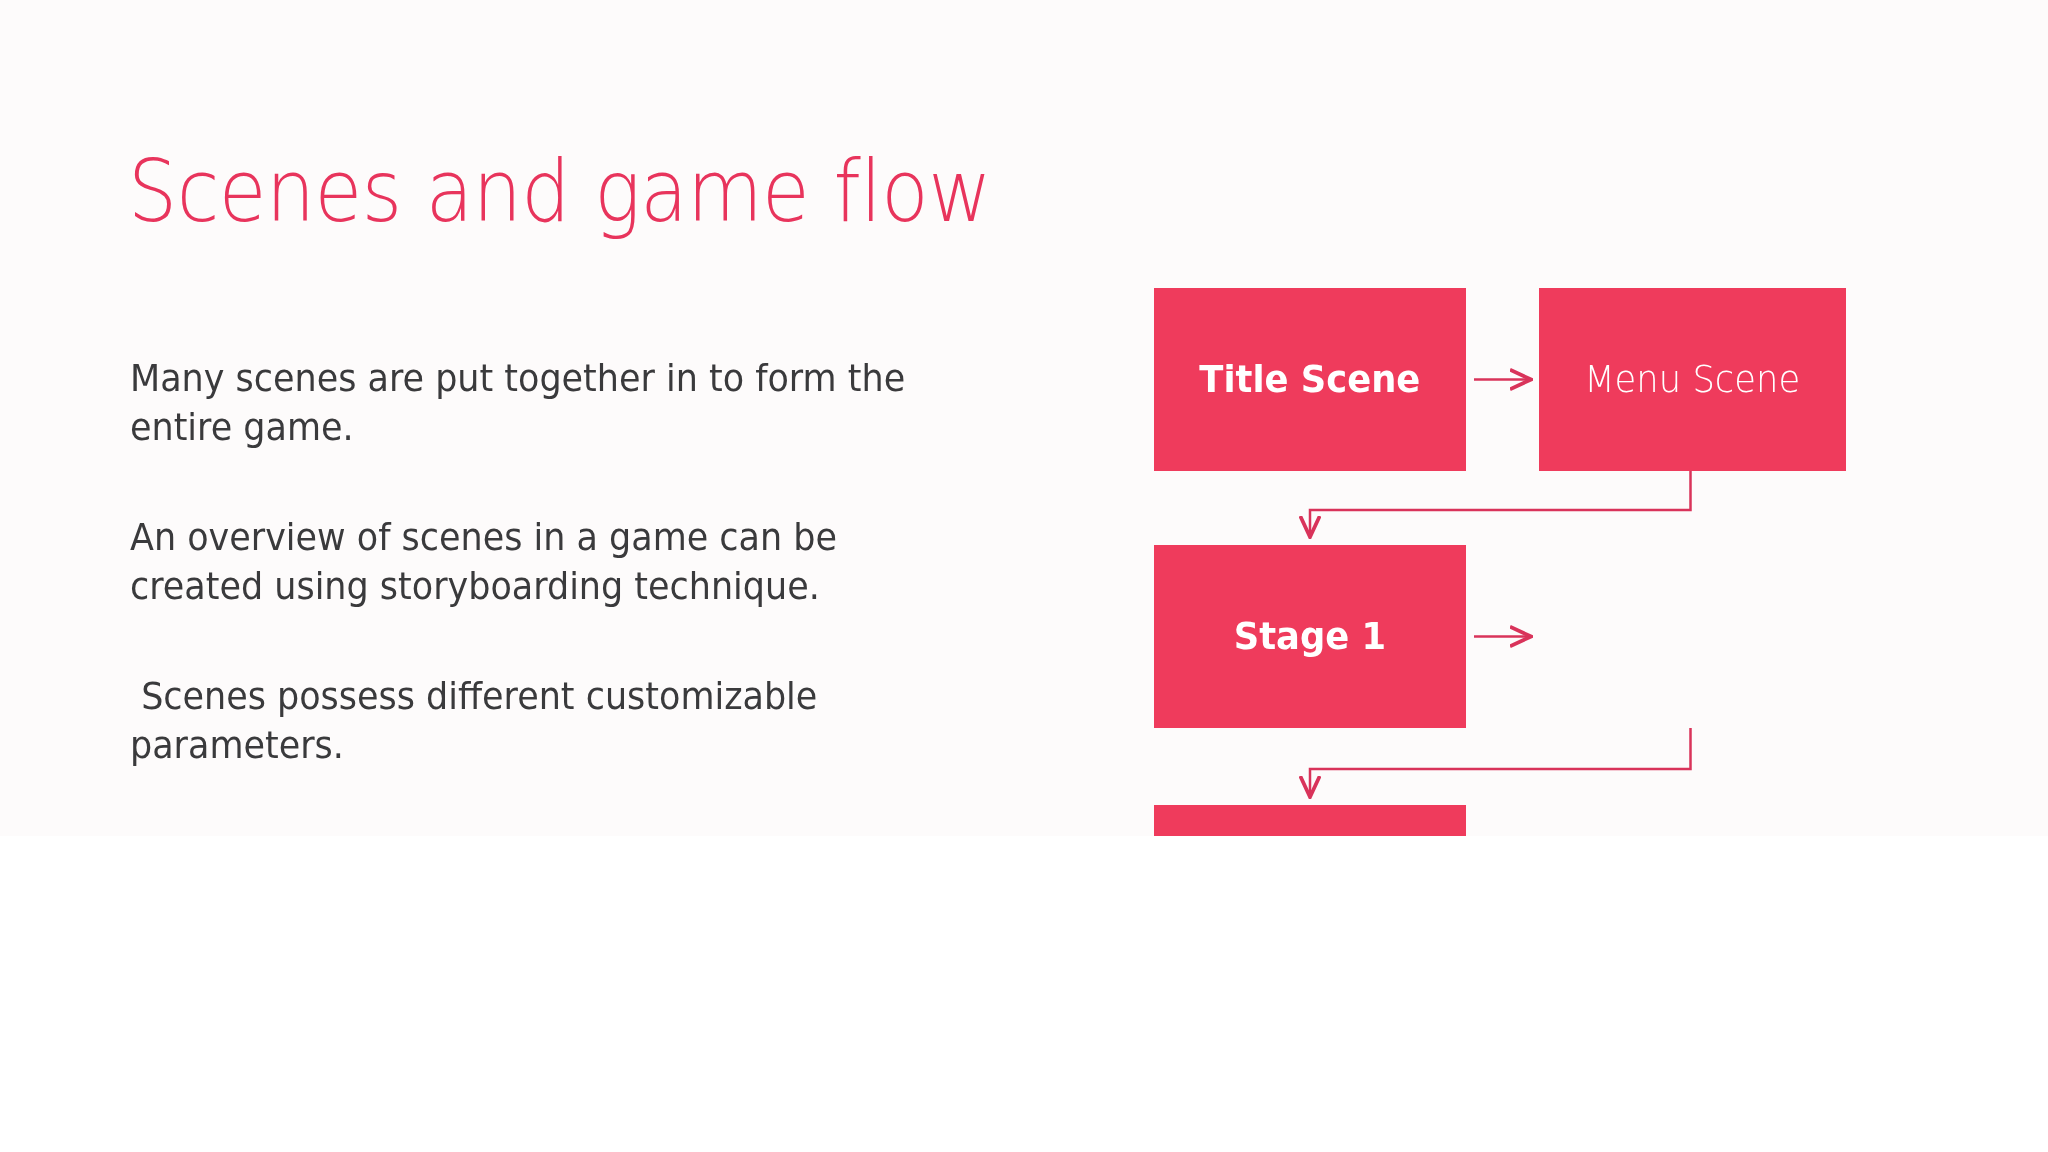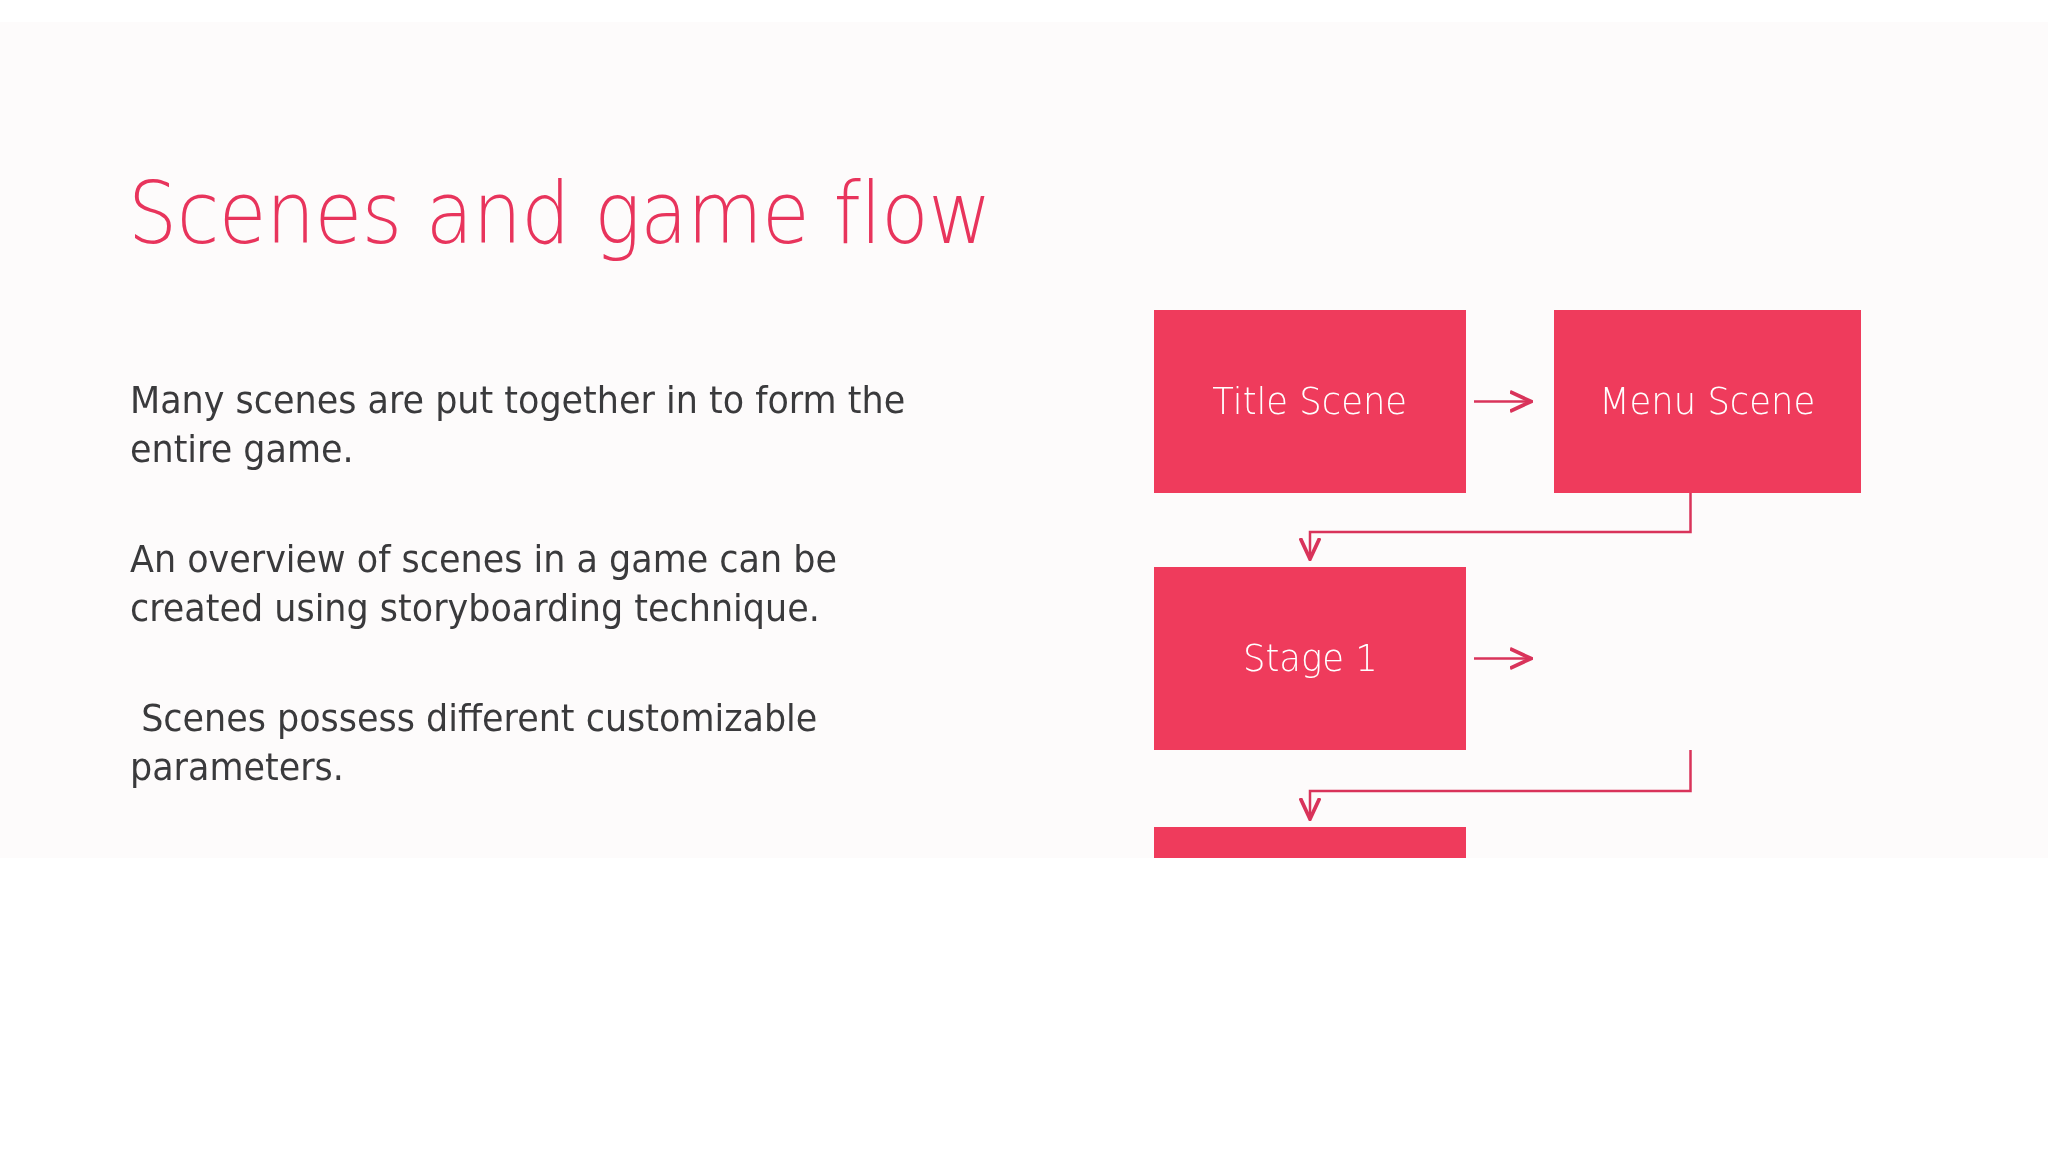--- a/index.html
+++ b/index.html
@@ -13,21 +13,20 @@
     font-family: "DejaVu Sans", sans-serif;
     overflow: hidden;
   }
 
   #slide {
     position: relative;
     width: 2048px;
     height: 836px;
     background: #FDFBFB;
     overflow: hidden;
-    margin-top: 22px;
   }
 
   
   #slide-title {
     position: absolute;
     left: 128px;
     top: 148px;
     width: 1000px;
     font-family: "DejaVu Sans", sans-serif;
     font-size: 86px;
@@ -84,22 +83,22 @@
     line-height: 1.18;
     box-sizing: border-box;
     padding: 4px 10px;
   }
   .flow-box span {
     transform: scaleX(0.93);
     display: inline-block;
   }
 
   
-  .col-left  { left: 0px;   width: 312px; }
-  .col-right { left: 400px; width: 307px; }
+  .col-left  { left: 0px;   width: 312px; font-weight: bold; }
+  .col-right { left: 385px; width: 307px; }
   .row-1 { top: 0px;   height: 183px; }
   .row-2 { top: 257px; height: 183px; }
   .row-3 { top: 517px; height: 185px; }
 
   
   #connectors {
     position: absolute;
     left: 0; top: 0;
     width: 690px;
     height: 702px;

